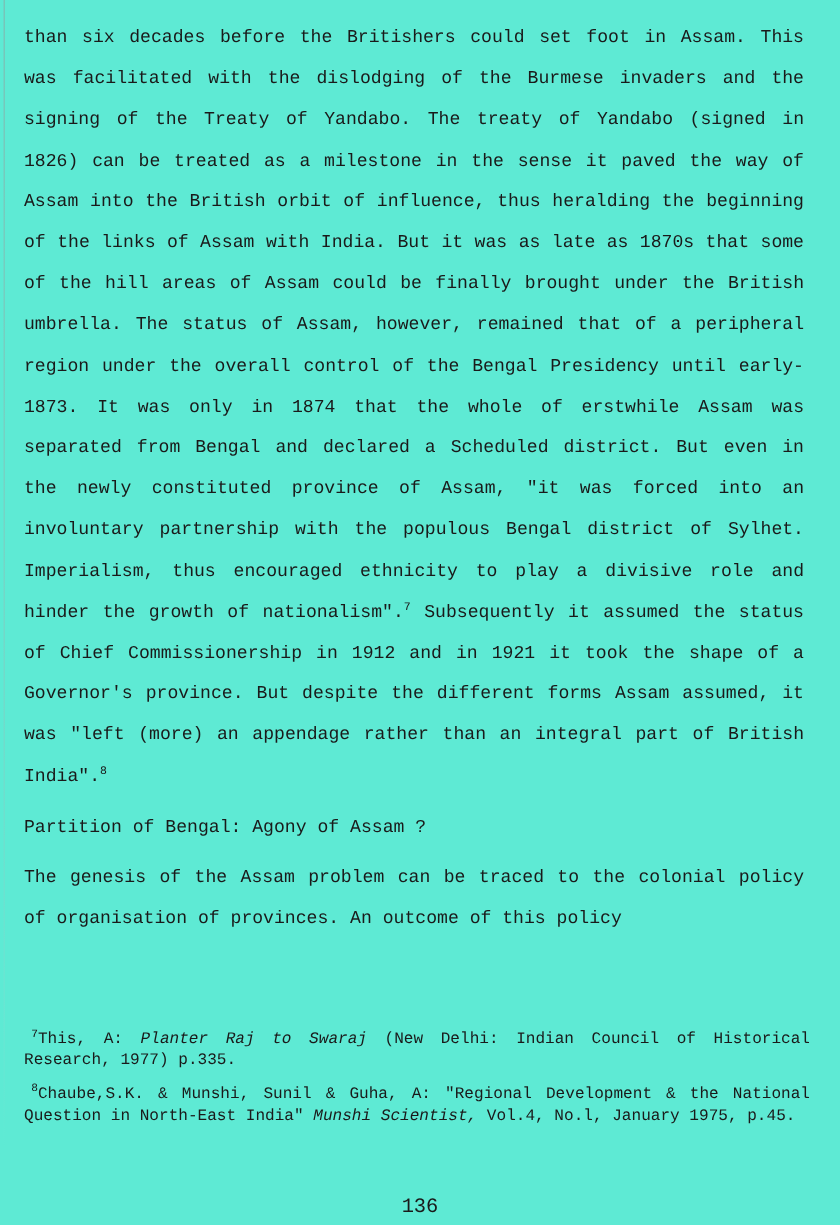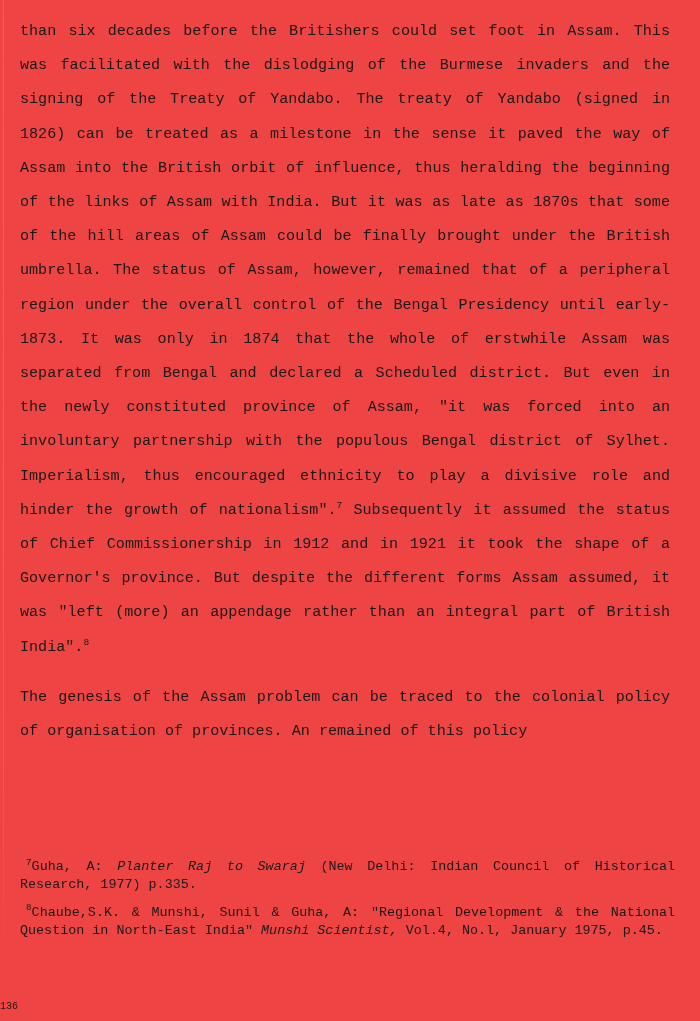--- a/index.html
+++ b/index.html
@@ -8,21 +8,21 @@
     background: #ffffff;
   }
   body {
     font-family: "Liberation Mono", "DejaVu Sans Mono", monospace;
     color: #1a1a1a;
   }
   #page {
     position: relative;
     width: 700px;
     height: 1021px;
-    background: #ef4444;
+    background: #5eead4;
     overflow: hidden;
     box-sizing: border-box;
   }
   
   #scan-edge {
     position: absolute;
     left: 3px;
     top: 0;
     width: 1px;
     height: 960px;
@@ -80,51 +80,52 @@
     vertical-align: super;
     line-height: 0;
     margin-left: 6px;
   }
   .it { font-style: italic; }
   #page-number {
     position: absolute;
     left: 0;
     top: 998px;
     width: 700px;
-    text-align: left;
-    font-size: 10px;
+    text-align: center;
+    font-size: 17px;
     line-height: 18px;
   }
 </style>
 </head>
 <body>
 
 <div id="page">
 
   <div id="scan-edge"></div>
 
   <div id="body-block">
 
     <p class="para">
       <span>than  six decades before the Britishers could set foot in Assam. This was facilitated with the dislodging of the Burmese invaders and the signing of the Treaty of Yandabo. The treaty of Yandabo (signed in 1826) can be treated as a milestone in the sense it paved the way of Assam into the British orbit of influence, thus heralding the beginning of the links of Assam with India. But it was as late as 1870s that some of the hill areas of Assam could be finally brought under the British umbrella. The status of Assam, however, remained that of a peripheral region under the overall control of the Bengal Presidency until early-1873. It was only in 1874 that the whole of erstwhile Assam was separated from Bengal and declared a Scheduled district. But even in the newly constituted province of Assam, "it was forced into an involuntary partnership with the populous Bengal district of Sylhet. Imperialism, thus encouraged ethnicity to play a divisive role and hinder the growth of nationalism".</span><sup>7</sup><span> Subsequently it assumed the status of Chief Commissionership in 1912 and in 1921 it took the shape of a Governor's province. But despite the different forms Assam assumed, it was "left (more) an appendage rather than an integral part of British India".</span><sup>8</sup>
     </p>
 
     <div class="gap-before-heading"></div>
 
+    <p class="plain-line">Partition of Bengal: Agony of Assam ?</p>
 
     <div class="gap-before-heading"></div>
 
-    <p class="para"> The genesis of the Assam problem can be traced to the colonial policy of organisation of provinces. An remained of this policy</p>
+    <p class="para"> The genesis of the Assam problem can be traced to the colonial policy of organisation of provinces. An outcome of this policy</p>
 
   </div>
 
   <div id="footnotes">
 
     <p class="footnote">
-      <span class="fn-mark">7</span><span>Guha, A: </span><span class="it">Planter Raj to Swaraj</span><span> (New Delhi: Indian  Council of Historical Research, 1977) p.335.</span>
+      <span class="fn-mark">7</span><span>This, A: </span><span class="it">Planter Raj to Swaraj</span><span> (New Delhi: Indian  Council of Historical Research, 1977) p.335.</span>
     </p>
 
     <p class="footnote">
       <span class="fn-mark">8</span><span>Chaube,S.K. &amp; Munshi, Sunil &amp; Guha, A: "Regional Development &amp; the National Question in North-East India" </span><span class="it">Munshi Scientist,</span><span> Vol.4, No.l, January 1975, p.45.</span>
     </p>
 
   </div>
 
   <div id="page-number">136</div>
 

